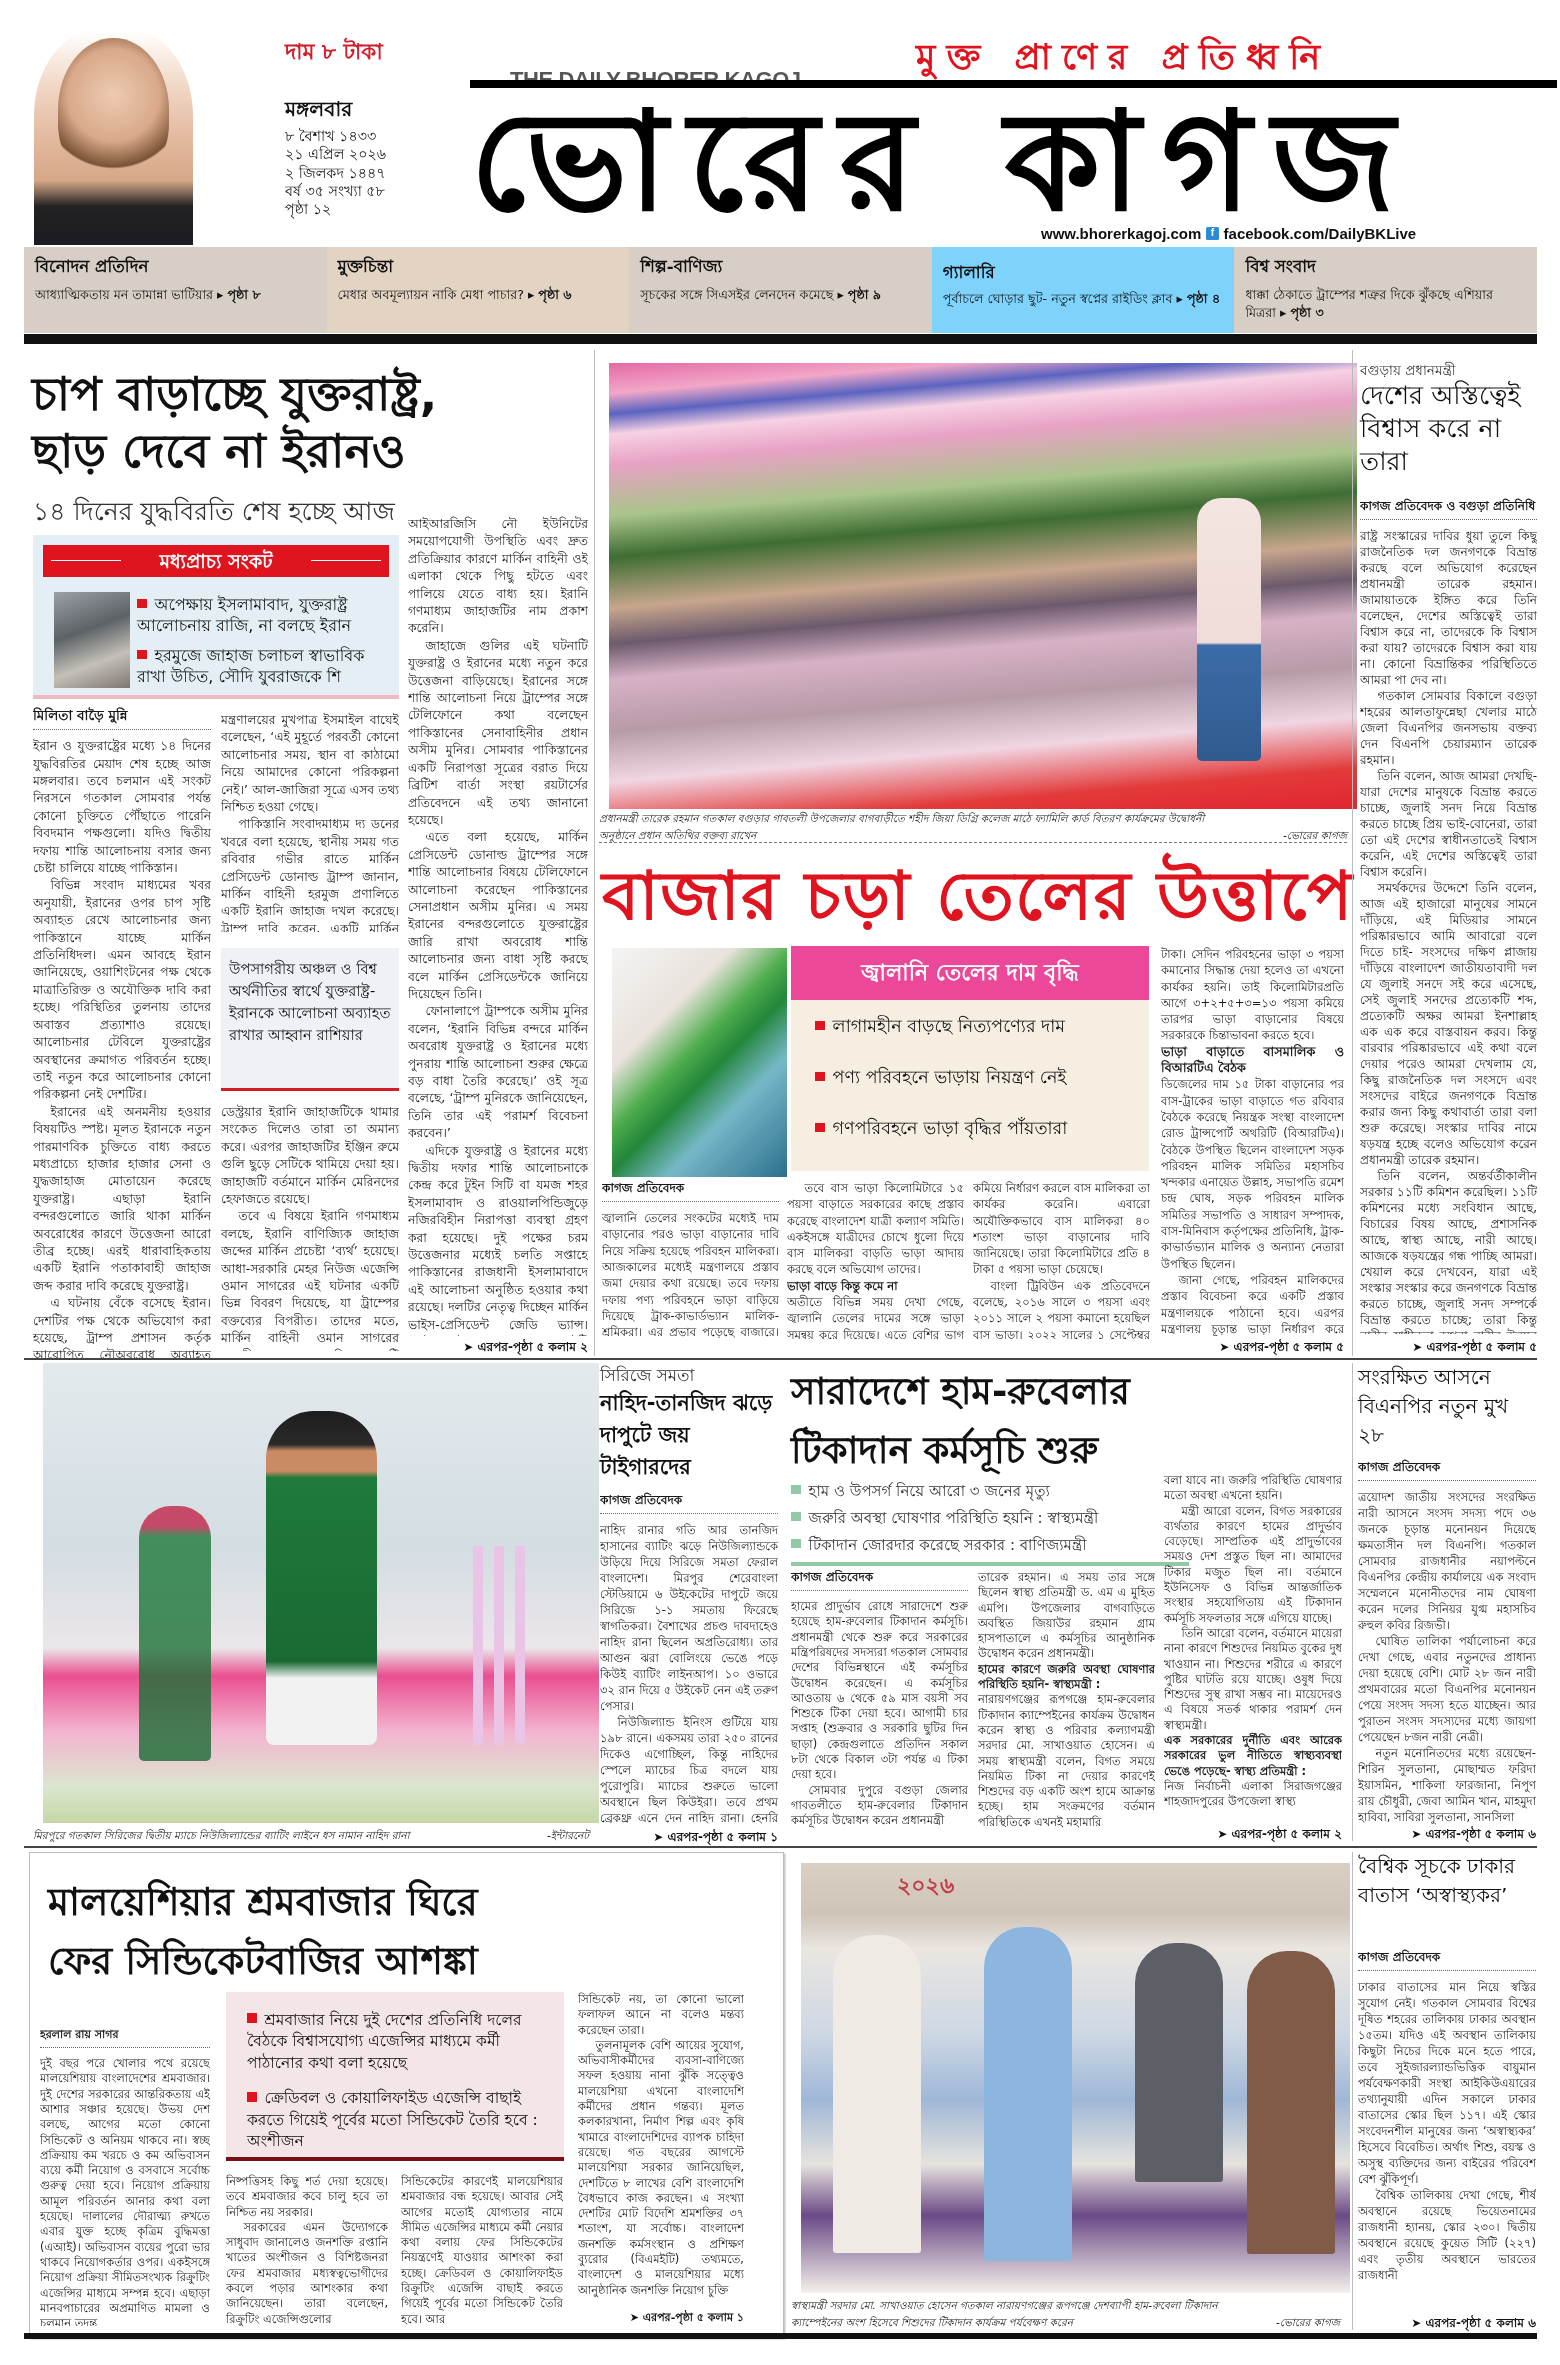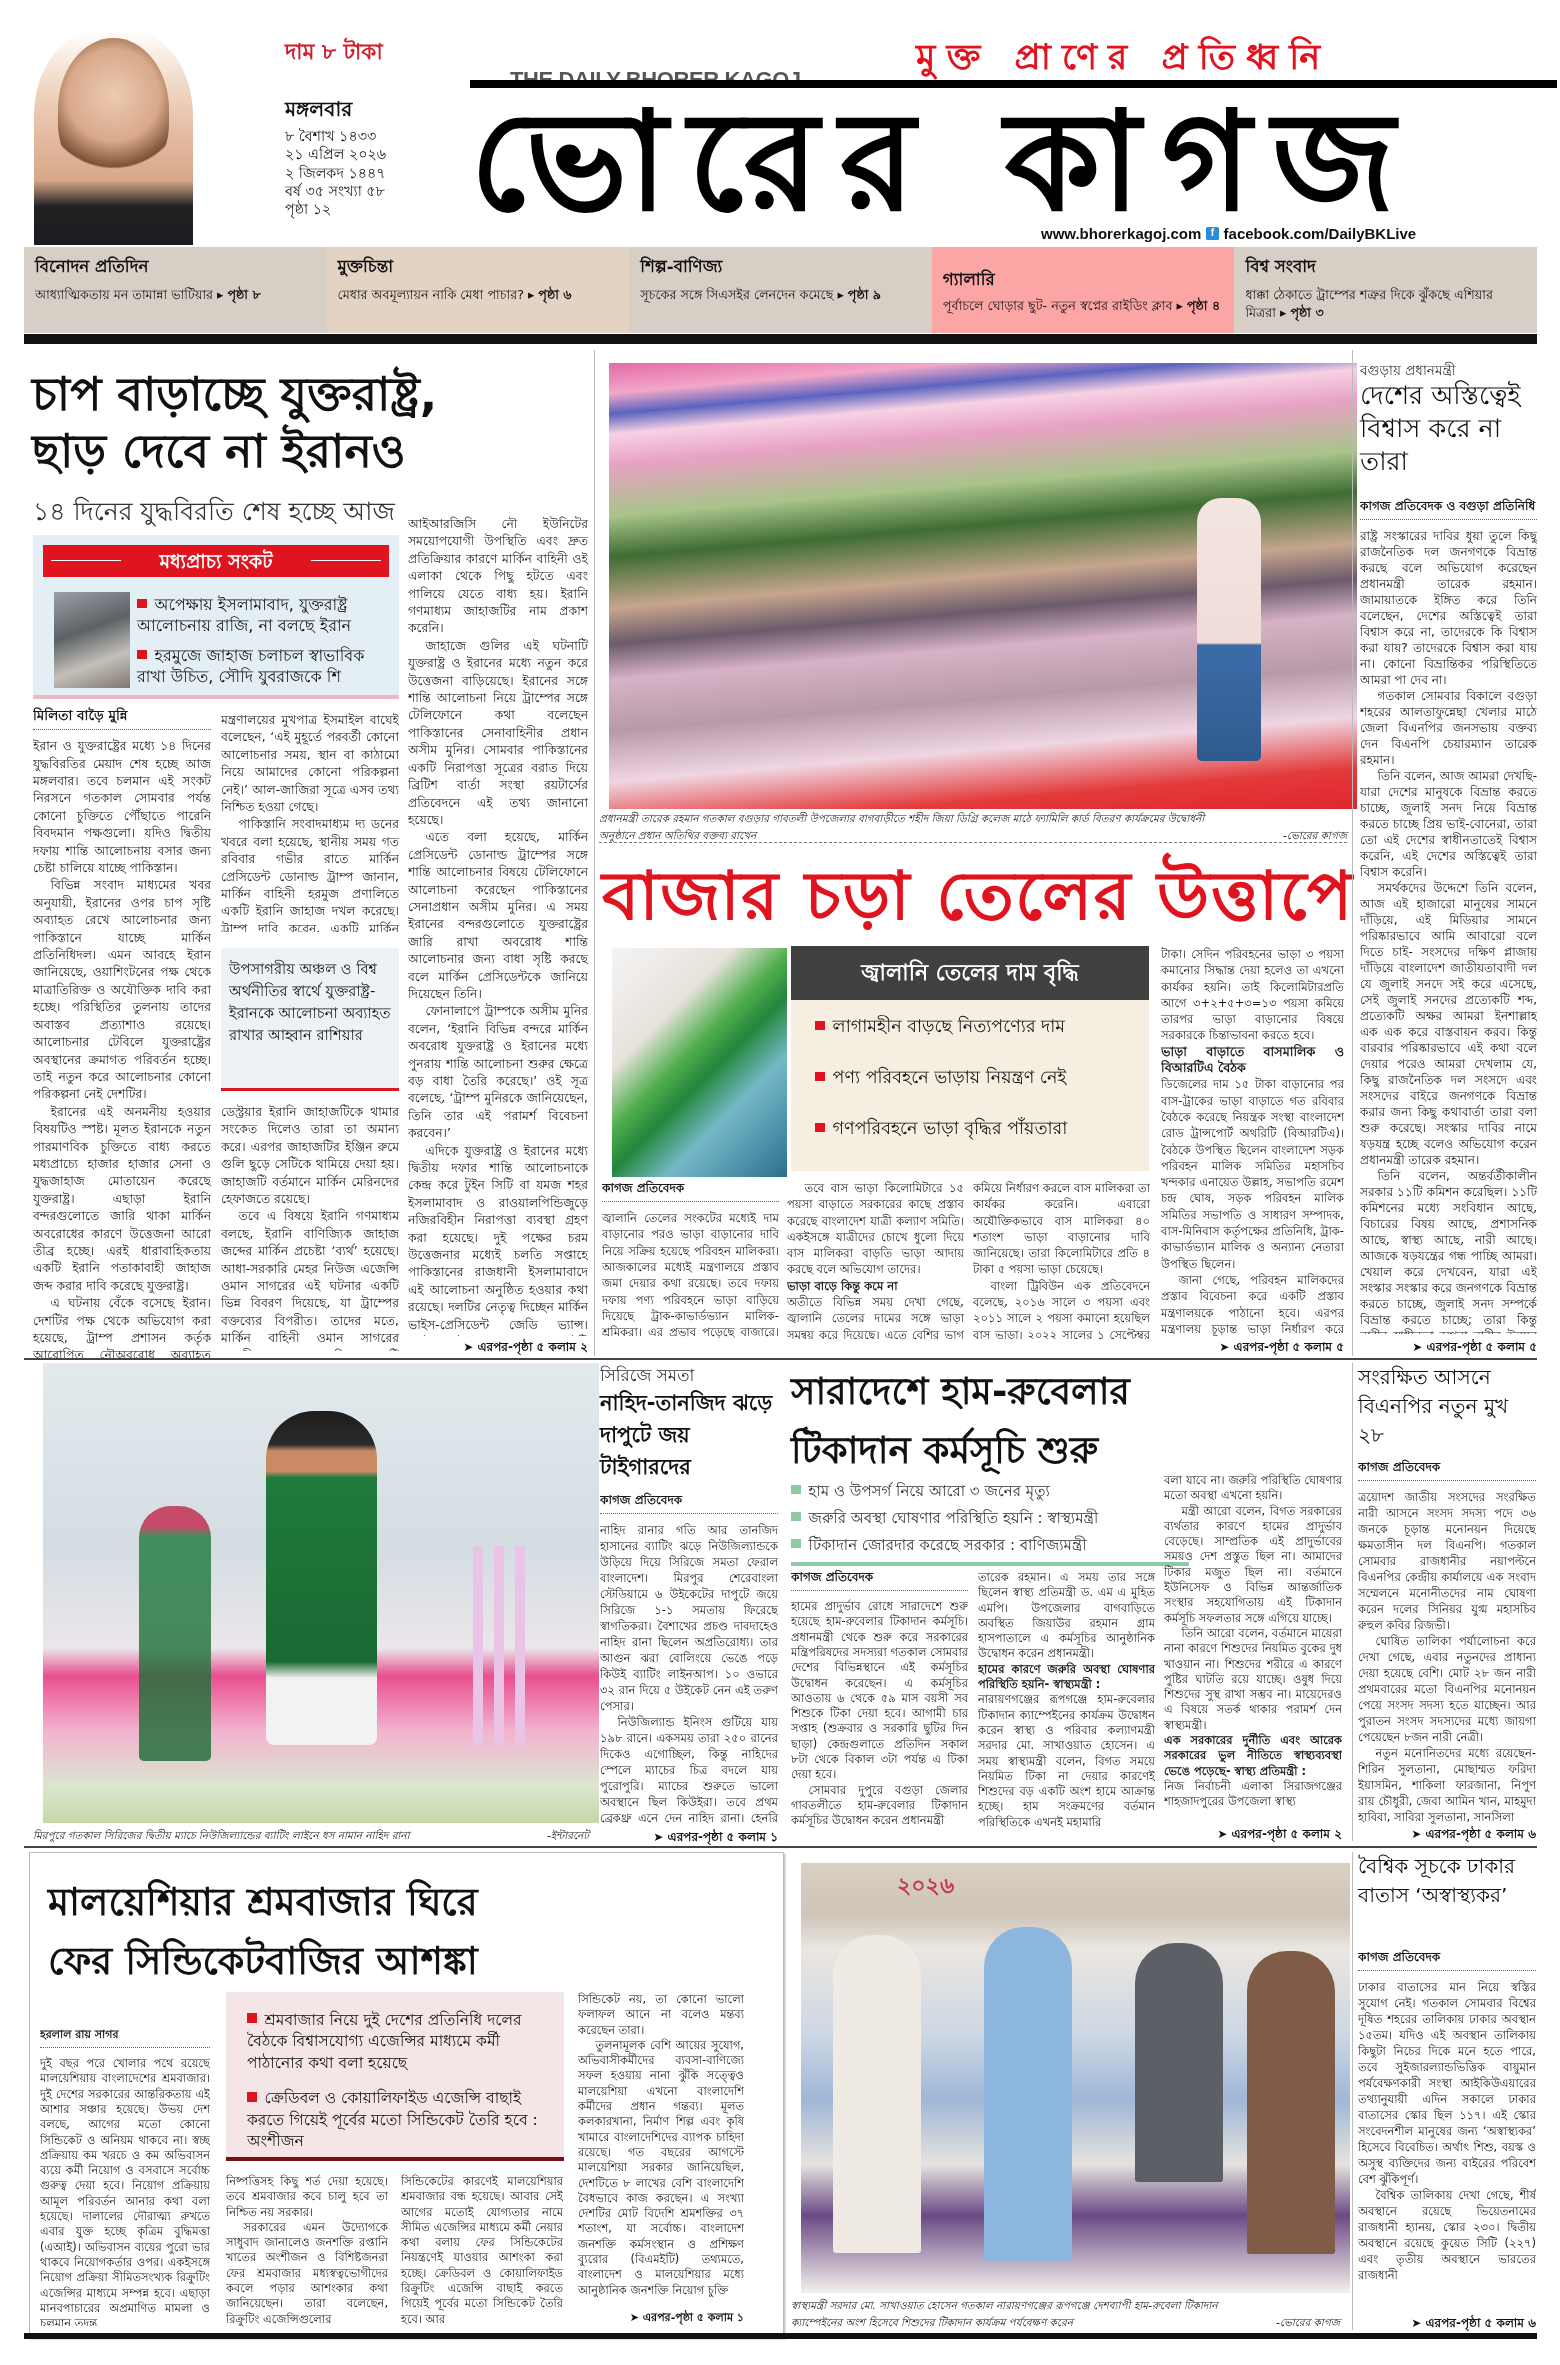--- a/index.html
+++ b/index.html
@@ -51,21 +51,21 @@
     <div style="font-size:12.7px;line-height:17.5px;margin-top:4.8px;"><span>আধ্যাত্মিকতায় মন তামান্না ভাটিয়ার</span> ▸ <b>পৃষ্ঠা ৮</b></div>
   </div>
   <div style="flex:1;padding:6.4px 11px;background:#e3d3c3;">
     <div style="font-size:16.7px;font-weight:bold;">মুক্তচিন্তা</div>
     <div style="font-size:12.7px;line-height:17.5px;margin-top:4.8px;"><span>মেধার অবমূল্যায়ন নাকি মেধা পাচার?</span> ▸ <b>পৃষ্ঠা ৬</b></div>
   </div>
   <div style="flex:1;padding:6.4px 11px;background:#d7cfc5;">
     <div style="font-size:16.7px;font-weight:bold;">শিল্প-বাণিজ্য</div>
     <div style="font-size:12.7px;line-height:17.5px;margin-top:4.8px;"><span>সূচকের সঙ্গে সিএসইর লেনদেন কমেছে</span> ▸ <b>পৃষ্ঠা ৯</b></div>
   </div>
-  <div style="flex:1;padding:19px 11px;background:#fca5a5;">
+  <div style="flex:1;padding:12px 11px;background:#7dd3fc;">
     <div style="font-size:16.7px;font-weight:bold;">গ্যালারি</div>
     <div style="font-size:12.7px;line-height:17.5px;margin-top:3px;"><span>পূর্বাচলে ঘোড়ার ছুট- নতুন স্বপ্নের রাইডিং ক্লাব</span> ▸ <b>পৃষ্ঠা ৪</b></div>
   </div>
   <div style="flex:1;padding:6.4px 11px;background:#d7cfc5;">
     <div style="font-size:16.7px;font-weight:bold;">বিশ্ব সংবাদ</div>
     <div style="font-size:12.7px;line-height:17.5px;margin-top:4.8px;"><span>ধাক্কা ঠেকাতে ট্রাম্পের শত্রুর দিকে ঝুঁকছে এশিয়ার মিত্ররা</span> ▸ <b>পৃষ্ঠা ৩</b></div>
   </div>
 </div>
 <div class="abs" style="left:24px;top:334px;width:1513px;height:9.6px;background:#111;"></div>
 
@@ -134,21 +134,21 @@
   <p>গতকাল সোমবার বিকালে বগুড়া শহরের আলতাফুন্নেছা খেলার মাঠে জেলা বিএনপির জনসভায় বক্তব্য দেন বিএনপি চেয়ারম্যান তারেক রহমান।</p>
   <p>তিনি বলেন, আজ আমরা দেখছি- যারা দেশের মানুষকে বিভ্রান্ত করতে চাচ্ছে, জুলাই সনদ নিয়ে বিভ্রান্ত করতে চাচ্ছে প্রিয় ভাই-বোনেরা, তারা তো এই দেশের স্বাধীনতাতেই বিশ্বাস করেনি, এই দেশের অস্তিত্বেই তারা বিশ্বাস করেনি।</p>
   <p>সমর্থকদের উদ্দেশে তিনি বলেন, আজ এই হাজারো মানুষের সামনে দাঁড়িয়ে, এই মিডিয়ার সামনে পরিষ্কারভাবে আমি আবারো বলে দিতে চাই- সংসদের দক্ষিণ প্লাজায় দাঁড়িয়ে বাংলাদেশ জাতীয়তাবাদী দল যে জুলাই সনদে সই করে এসেছে, সেই জুলাই সনদের প্রত্যেকটি শব্দ, প্রত্যেকটি অক্ষর আমরা ইনশাল্লাহ এক এক করে বাস্তবায়ন করব। কিন্তু বারবার পরিষ্কারভাবে এই কথা বলে দেয়ার পরেও আমরা দেখলাম যে, কিছু রাজনৈতিক দল সংসদে এবং সংসদের বাইরে জনগণকে বিভ্রান্ত করার জন্য কিছু কথাবার্তা তারা বলা শুরু করেছে। সংস্কার দাবির নামে ষড়যন্ত্র হচ্ছে বলেও অভিযোগ করেন প্রধানমন্ত্রী তারেক রহমান।</p>
   <p>তিনি বলেন, অন্তর্বর্তীকালীন সরকার ১১টি কমিশন করেছিল। ১১টি কমিশনের মধ্যে সংবিধান আছে, বিচারের বিষয় আছে, প্রশাসনিক আছে, স্বাস্থ্য আছে, নারী আছে। আজকে ষড়যন্ত্রের গন্ধ পাচ্ছি আমরা। খেয়াল করে দেখবেন, যারা এই সংস্কার সংস্কার করে জনগণকে বিভ্রান্ত করতে চাচ্ছে, জুলাই সনদ সম্পর্কে বিভ্রান্ত করতে চাচ্ছে; তারা কিন্তু নারীর স্বাধীনতা অথবা নারীর উন্নয়ন নিয়ে কোনো কথা বলে না। তারা বাংলাদেশের মানুষের চিকিৎসার জন্য যে চিকিৎসা কমিশন</p>
 </div>
 <div class="abs cont" style="left:1360px;top:1338px;width:177px;">➤ <span>এরপর-পৃষ্ঠা ৫ কলাম ৫</span></div>
 
 <div class="abs" style="left:602px;top:852px;width:748px;font-size:67px;line-height:88px;color:#e0141f;font-weight:bold;letter-spacing:1.6px;white-space:nowrap;">বাজার চড়া তেলের উত্তাপে</div>
 <div class="img-ph" style="left:602px;top:948px;width:175px;height:229px;background:linear-gradient(135deg,#f4f4f4 0%,#e9e2dc 30%,#4fae4d 45%,#23863a 55%,#76b8c8 70%,#2c6f8d 100%);"></div>
 <div class="abs" style="left:791px;top:946px;width:358px;height:225px;background:#f5eee1;">
-  <div style="height:54px;background:#404040;color:#fff;font-size:22px;font-weight:bold;text-align:center;line-height:54px;">জ্বালানি তেলের দাম বৃদ্ধি</div>
+  <div style="height:54px;background:#ec4899;color:#fff;font-size:22px;font-weight:bold;text-align:center;line-height:54px;">জ্বালানি তেলের দাম বৃদ্ধি</div>
   <div class="bullet-red" style="padding:12.7px 0 0 24px;font-size:17.5px;"><span>লাগামহীন বাড়ছে নিত্যপণ্যের দাম</span></div>
   <div class="bullet-red" style="padding:22px 0 0 24px;font-size:17.5px;"><span>পণ্য পরিবহনে ভাড়ায় নিয়ন্ত্রণ নেই</span></div>
   <div class="bullet-red" style="padding:22px 0 0 24px;font-size:17.5px;"><span>গণপরিবহনে ভাড়া বৃদ্ধির পাঁয়তারা</span></div>
 </div>
 <div class="abs col-text" style="left:602px;top:1180px;width:177px;height:159px;font-size:11.5px;line-height:16.3px;">
   <div class="byline" style="font-size:12px;">কাগজ প্রতিবেদক</div>
   <p class="noind">জ্বালানি তেলের সংকটের মধ্যেই দাম বাড়ানোর পরও ভাড়া বাড়ানোর দাবি নিয়ে সক্রিয় হয়েছে পরিবহন মালিকরা। আজকালের মধ্যেই মন্ত্রণালয়ে প্রস্তাব জমা দেয়ার কথা রয়েছে। তবে দফায় দফায় পণ্য পরিবহনে ভাড়া বাড়িয়ে দিয়েছে ট্রাক-কাভার্ডভ্যান মালিক-শ্রমিকরা। এর প্রভাব পড়েছে বাজারে। আগেই বাড়তে থাকা নিত্যপণ্যের দাম আরো বেড়েছে। এমন পরিস্থিতিতে বাস ভাড়া বাড়াতে চায় বাস মালিক সমিতি। দূরপাল্লার বাস ভাড়া ৪২ শতাংশ পর্যন্ত ভাড়া বাড়াতে চান লঞ্চমালিকরা। অপরদিকে, বাসের ভাড়া ৪০ শতাংশ বাড়াতে চায় বাসমালিক সমিতি। রাজধানীর কোনো কোনো রুটের গণপরিবহনে গত রবিবার থেকেই বাড়তি ভাড়া নেয়ার অভিযোগ উঠেছে।</p>
 </div>
 <div class="abs col-text" style="left:787px;top:1180px;width:177px;height:159px;font-size:11.5px;line-height:16.3px;">
   <p>তবে বাস ভাড়া কিলোমিটারে ১৫ পয়সা বাড়াতে সরকারের কাছে প্রস্তাব করেছে বাংলাদেশ যাত্রী কল্যাণ সমিতি। একইসঙ্গে যাত্রীদের চোখে ধুলো দিয়ে বাস মালিকরা বাড়তি ভাড়া আদায় করছে বলে অভিযোগ তাদের।</p>

